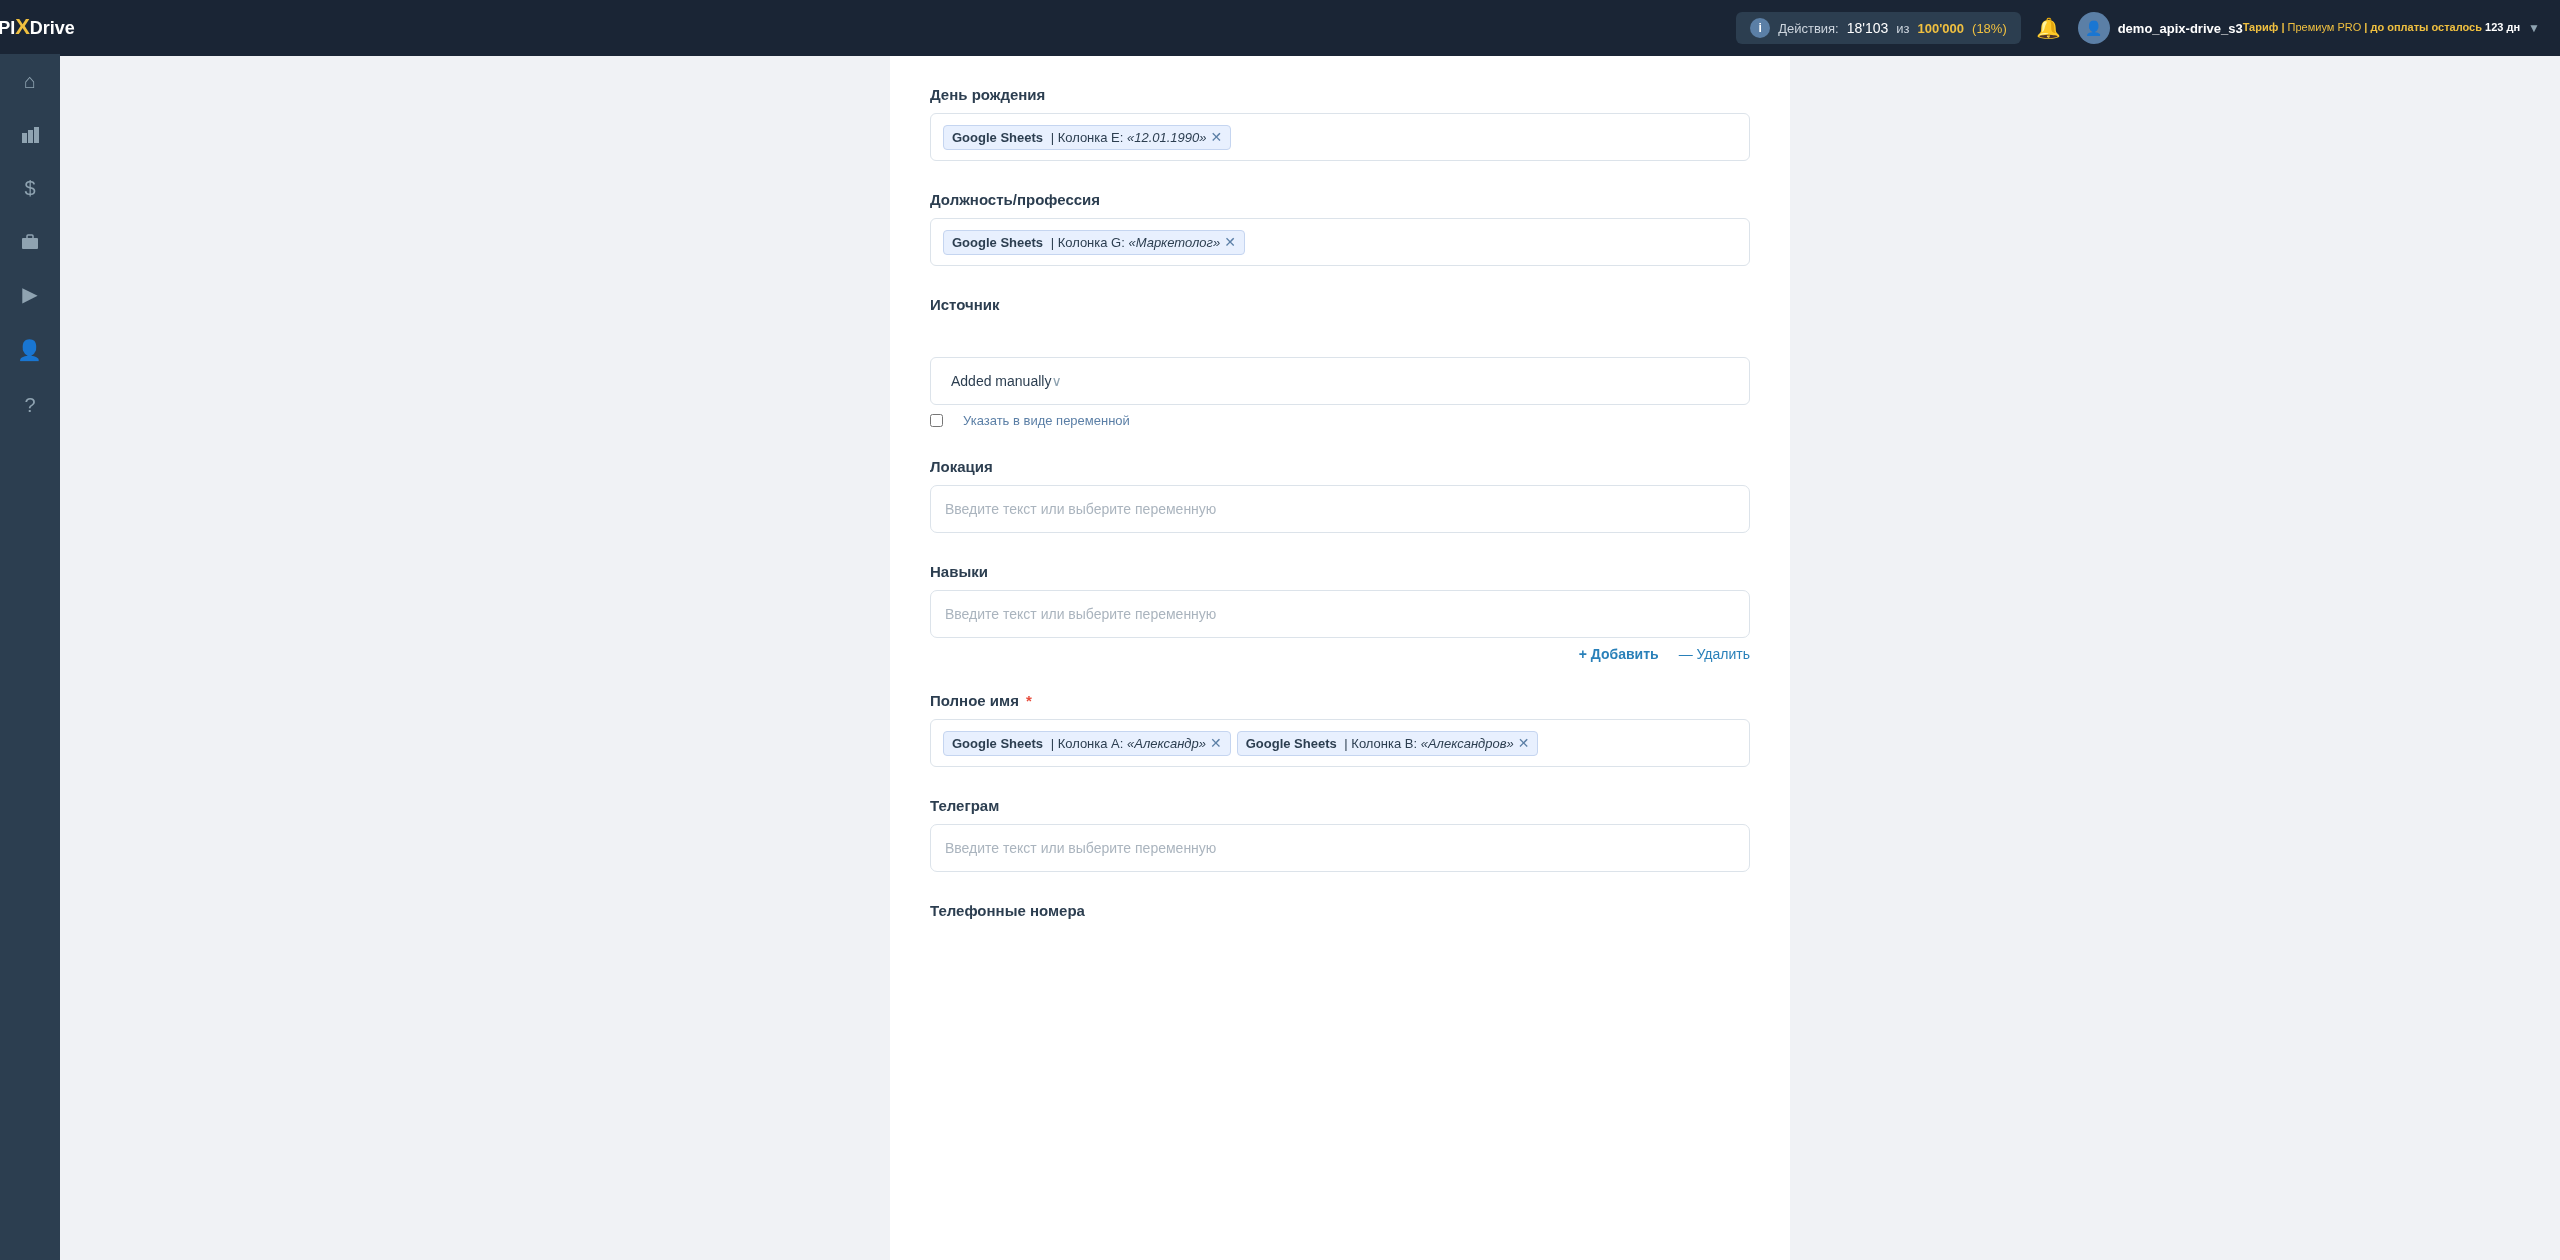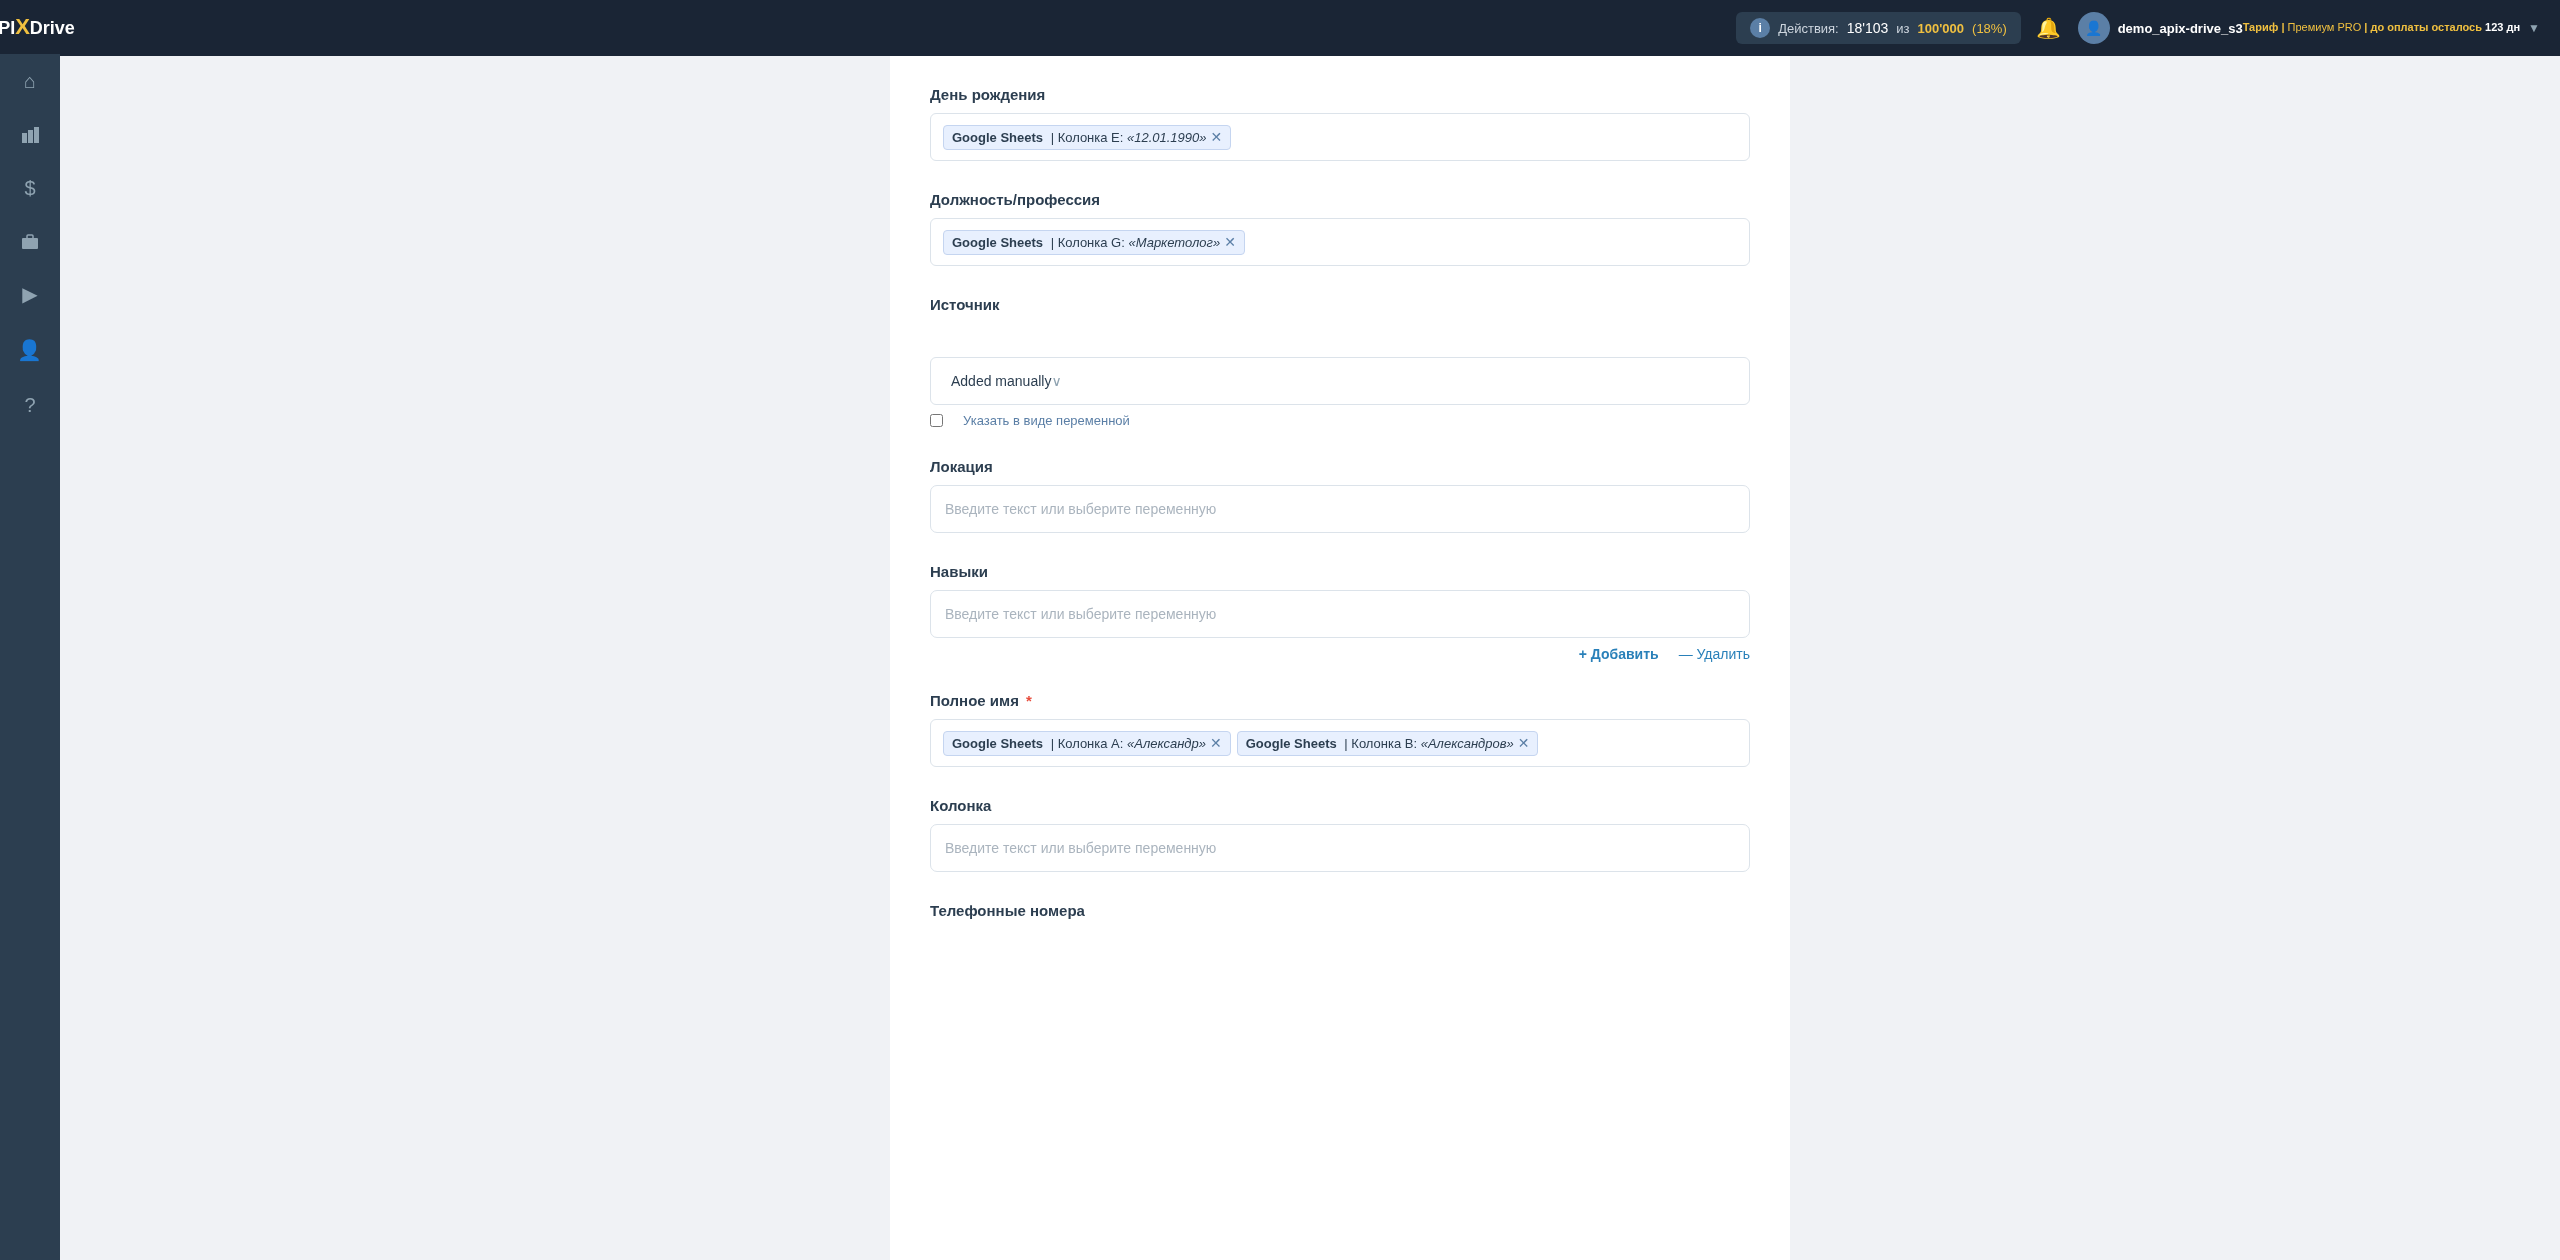--- a/index.html
+++ b/index.html
@@ -340,21 +340,21 @@
         </div>
         <div class="tag">
           <span class="tag-source">Google Sheets</span>
           <span>&nbsp;| Колонка B: <span class="tag-italic">«Александров»</span></span>
           <span class="tag-close">✕</span>
         </div>
       </div>
     </div>
 
     <div class="field-section">
-      <div class="field-label">Колонка</div>
+      <div class="field-label">Телеграм</div>
       <input type="text" class="text-input-field" placeholder="Введите текст или выберите переменную" style="">
     </div>
 
     <div class="field-section">
       <div class="field-label">Телефонные номера</div>
     </div>
 
   </div>
 </div>
 

